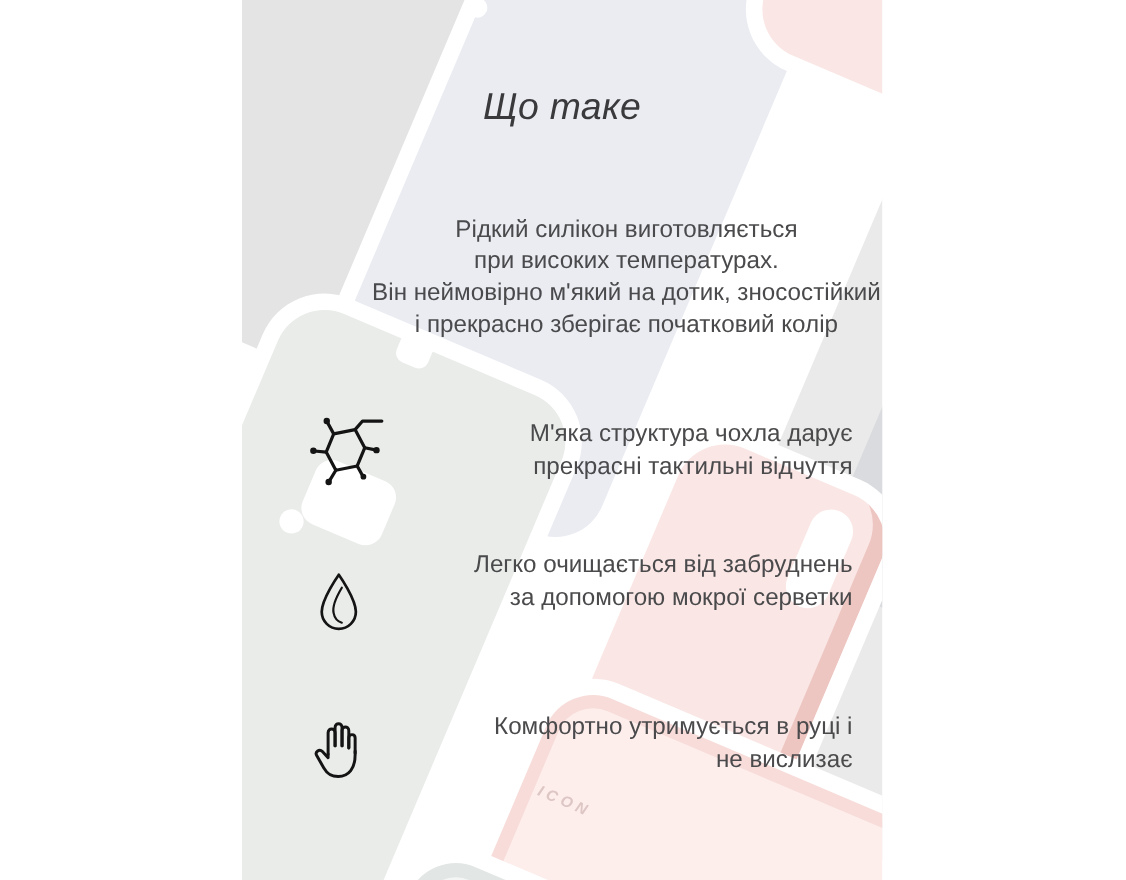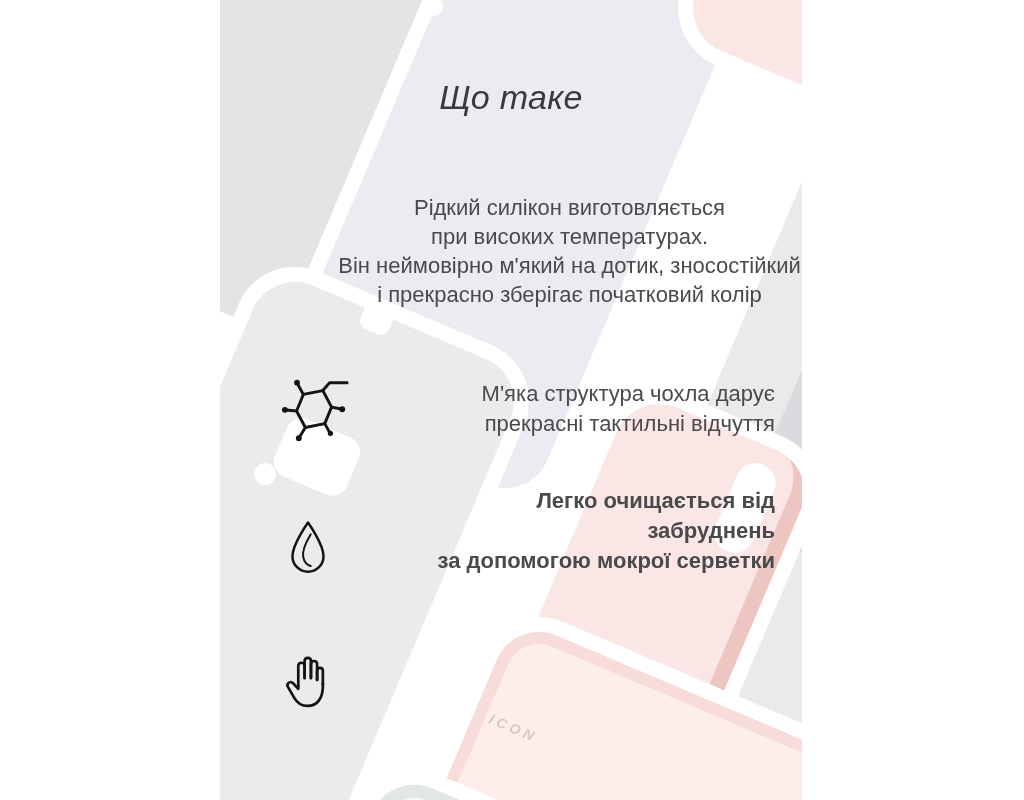--- a/index.html
+++ b/index.html
@@ -45,21 +45,21 @@
   .intro{
     position:absolute;left:220px;top:193px;width:699px;text-align:center;
     font-weight:500;font-size:22px;line-height:29px;color:var(--body_text);
     white-space:pre-line;
   }
   .feature-text{
     position:absolute;left:415px;width:360px;
     font-weight:500;font-size:22px;line-height:30px;color:var(--body_text);
     white-space:pre-line;text-align:right;
   }
-  .ft-1{top:379px;} .ft-2{top:486px;font-weight:bold;} .ft-3{top:645px;}
+  .ft-1{top:379px;} .ft-2{top:498px;} .ft-3{top:645px;}
   .icon{position:absolute;color:var(--icon_stroke);}
   .ic-1{left:281px;top:374px;} .ic-2{left:287px;top:516px;} .ic-3{left:281px;top:649px;}
   svg{display:block;}
 </style>
 </head>
 <body style="--page_bg: #ffffff; --title_text: #3a3a3c; --body_text: #4a4a4c; --icon_stroke: #141414; --case_gray: #e4e4e5; --case_gray_light: #e9eae9; --case_gray_dark: #d9dbde; --case_blue: #eaecf2; --case_mint: #e9ece9; --case_pink: #fae7e5; --case_pink_deep: #edc6c2; --case_pink_light: #fdeeec; --case_pink_rim: #f7dcd9; --case_white: #f4f6f5; --case_white_rim: #e2e6e4; --emboss_text: #ddc6c4;">
 
 <div class="band">
   <div class="case case-dark-topleft"></div>
   <div class="case case-gray-right"></div>
@@ -117,14 +117,16 @@
 
   <span class="icon ic-3">
     <svg width="48" height="62" viewBox="0 0 50 64" fill="none" stroke="currentColor" stroke-width="2.8" stroke-linecap="round" stroke-linejoin="round">
       <path d="M18 38 V17.5 c0 -4.6 6.6 -4.6 6.6 0 V30"></path>
       <path d="M24.6 30 V12.5 c0 -4.6 6.6 -4.6 6.6 0 V30"></path>
       <path d="M31.2 30 V15.5 c0 -4.4 6.4 -4.4 6.4 0 V32"></path>
       <path d="M37.6 32 V22.5 c0 -4.2 6 -4.2 6 0 V37"></path>
       <path d="M43.6 35 v3.5 c0 12.5 -5.8 20.5 -16 20.5 c-7.4 0 -10.8 -3.2 -13.8 -8.4 l-6.6 -11.4 c-2 -3.5 2.6 -6.8 5.4 -3.8 l5.4 5.8 V38"></path>
     </svg>
   </span>
+  <div class="feature-text ft-3">Комфортно утримується в руці і
+не вислизає</div>
 
 </div>
 
 </body></html>

